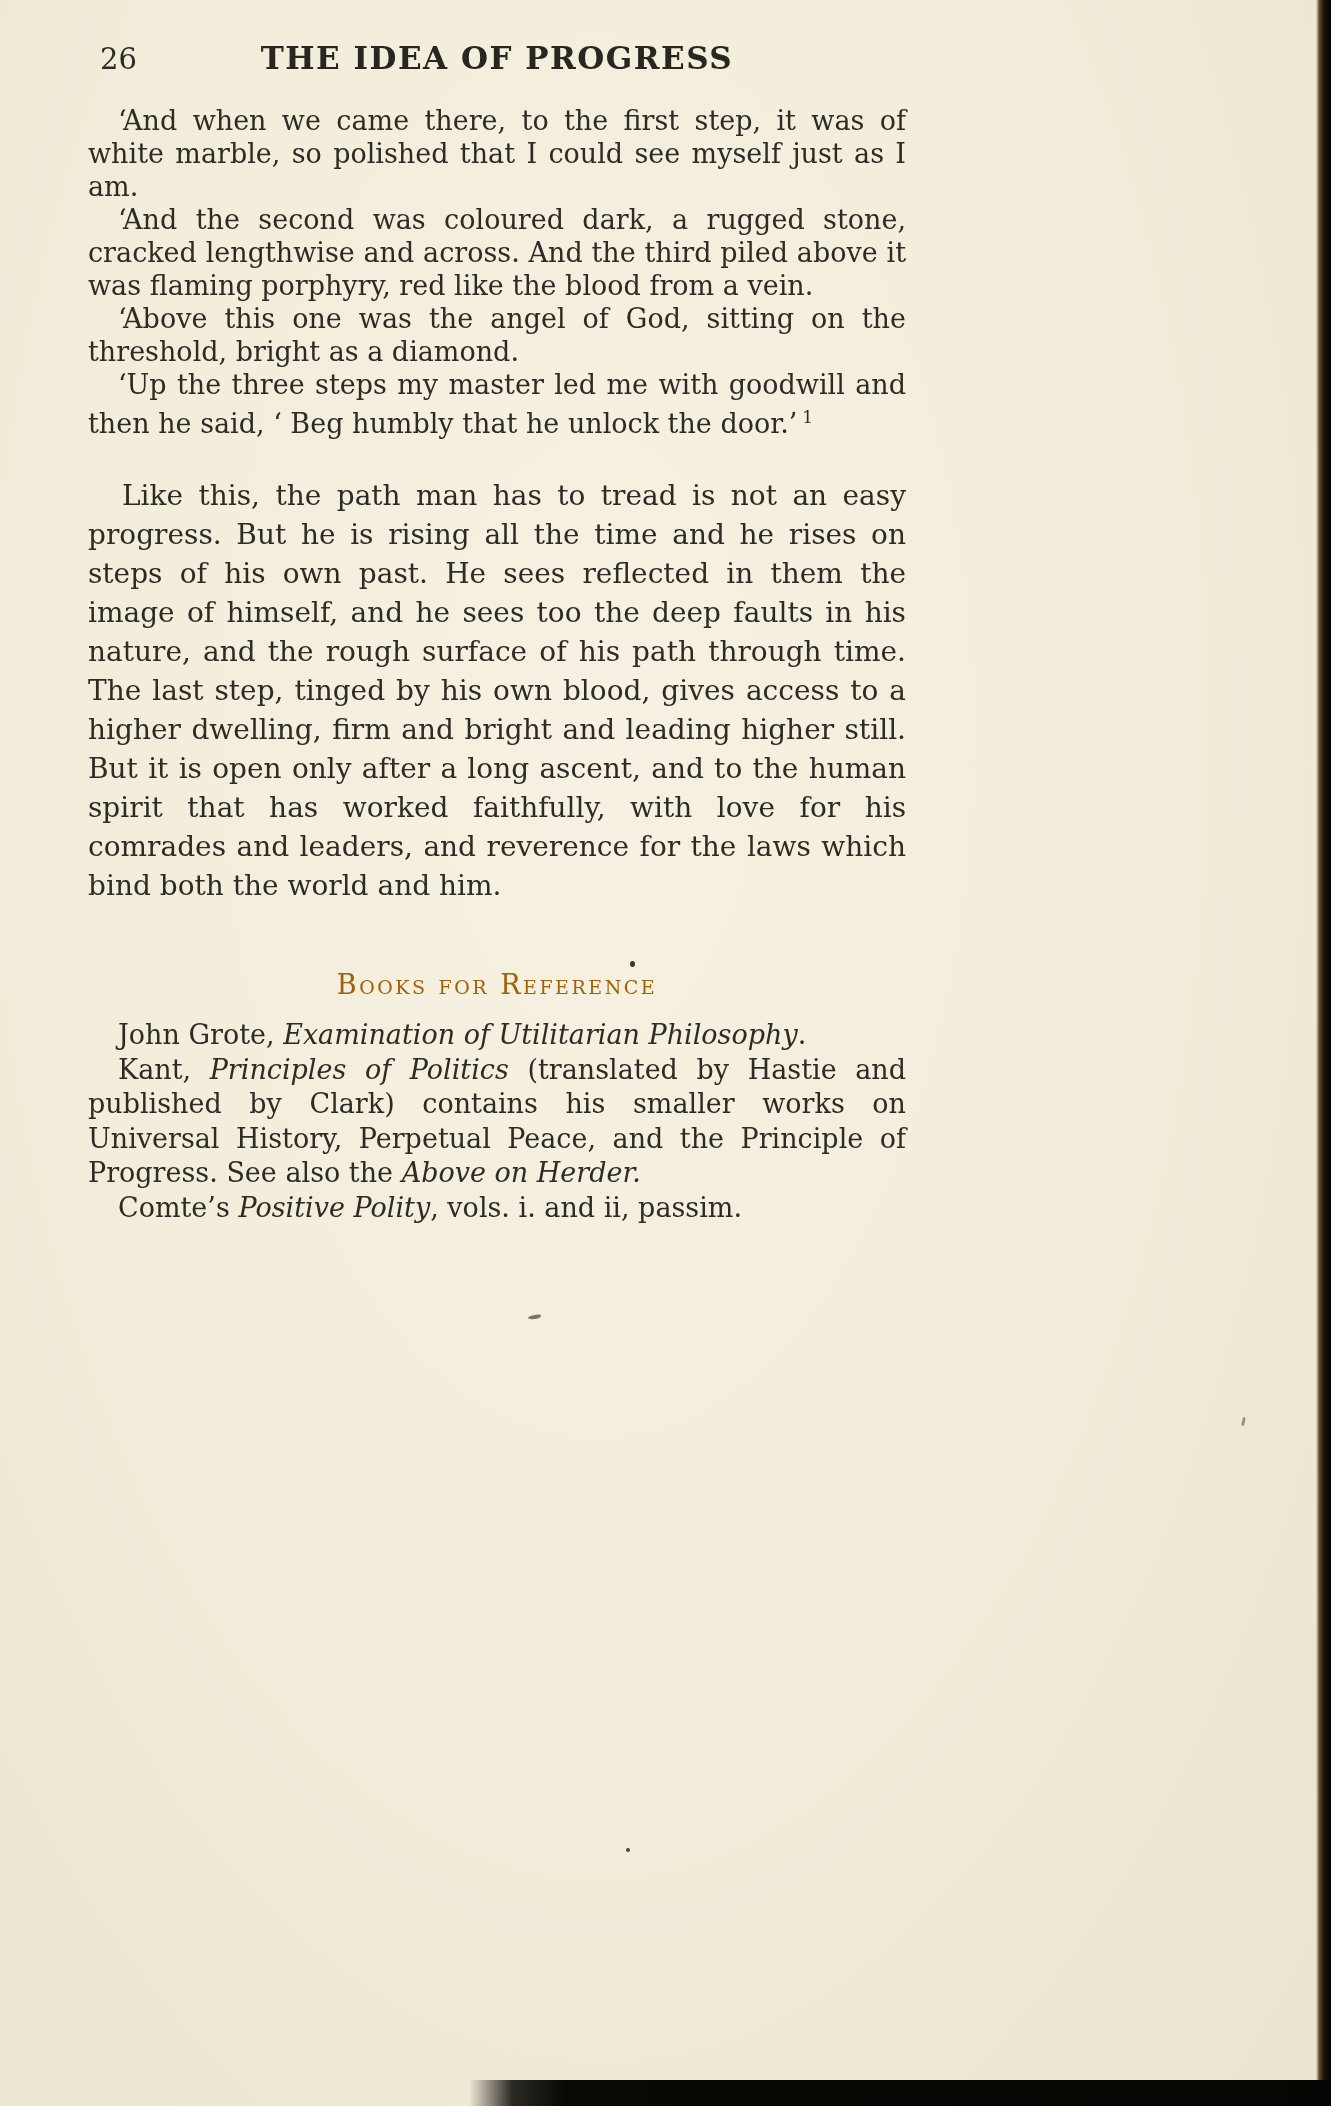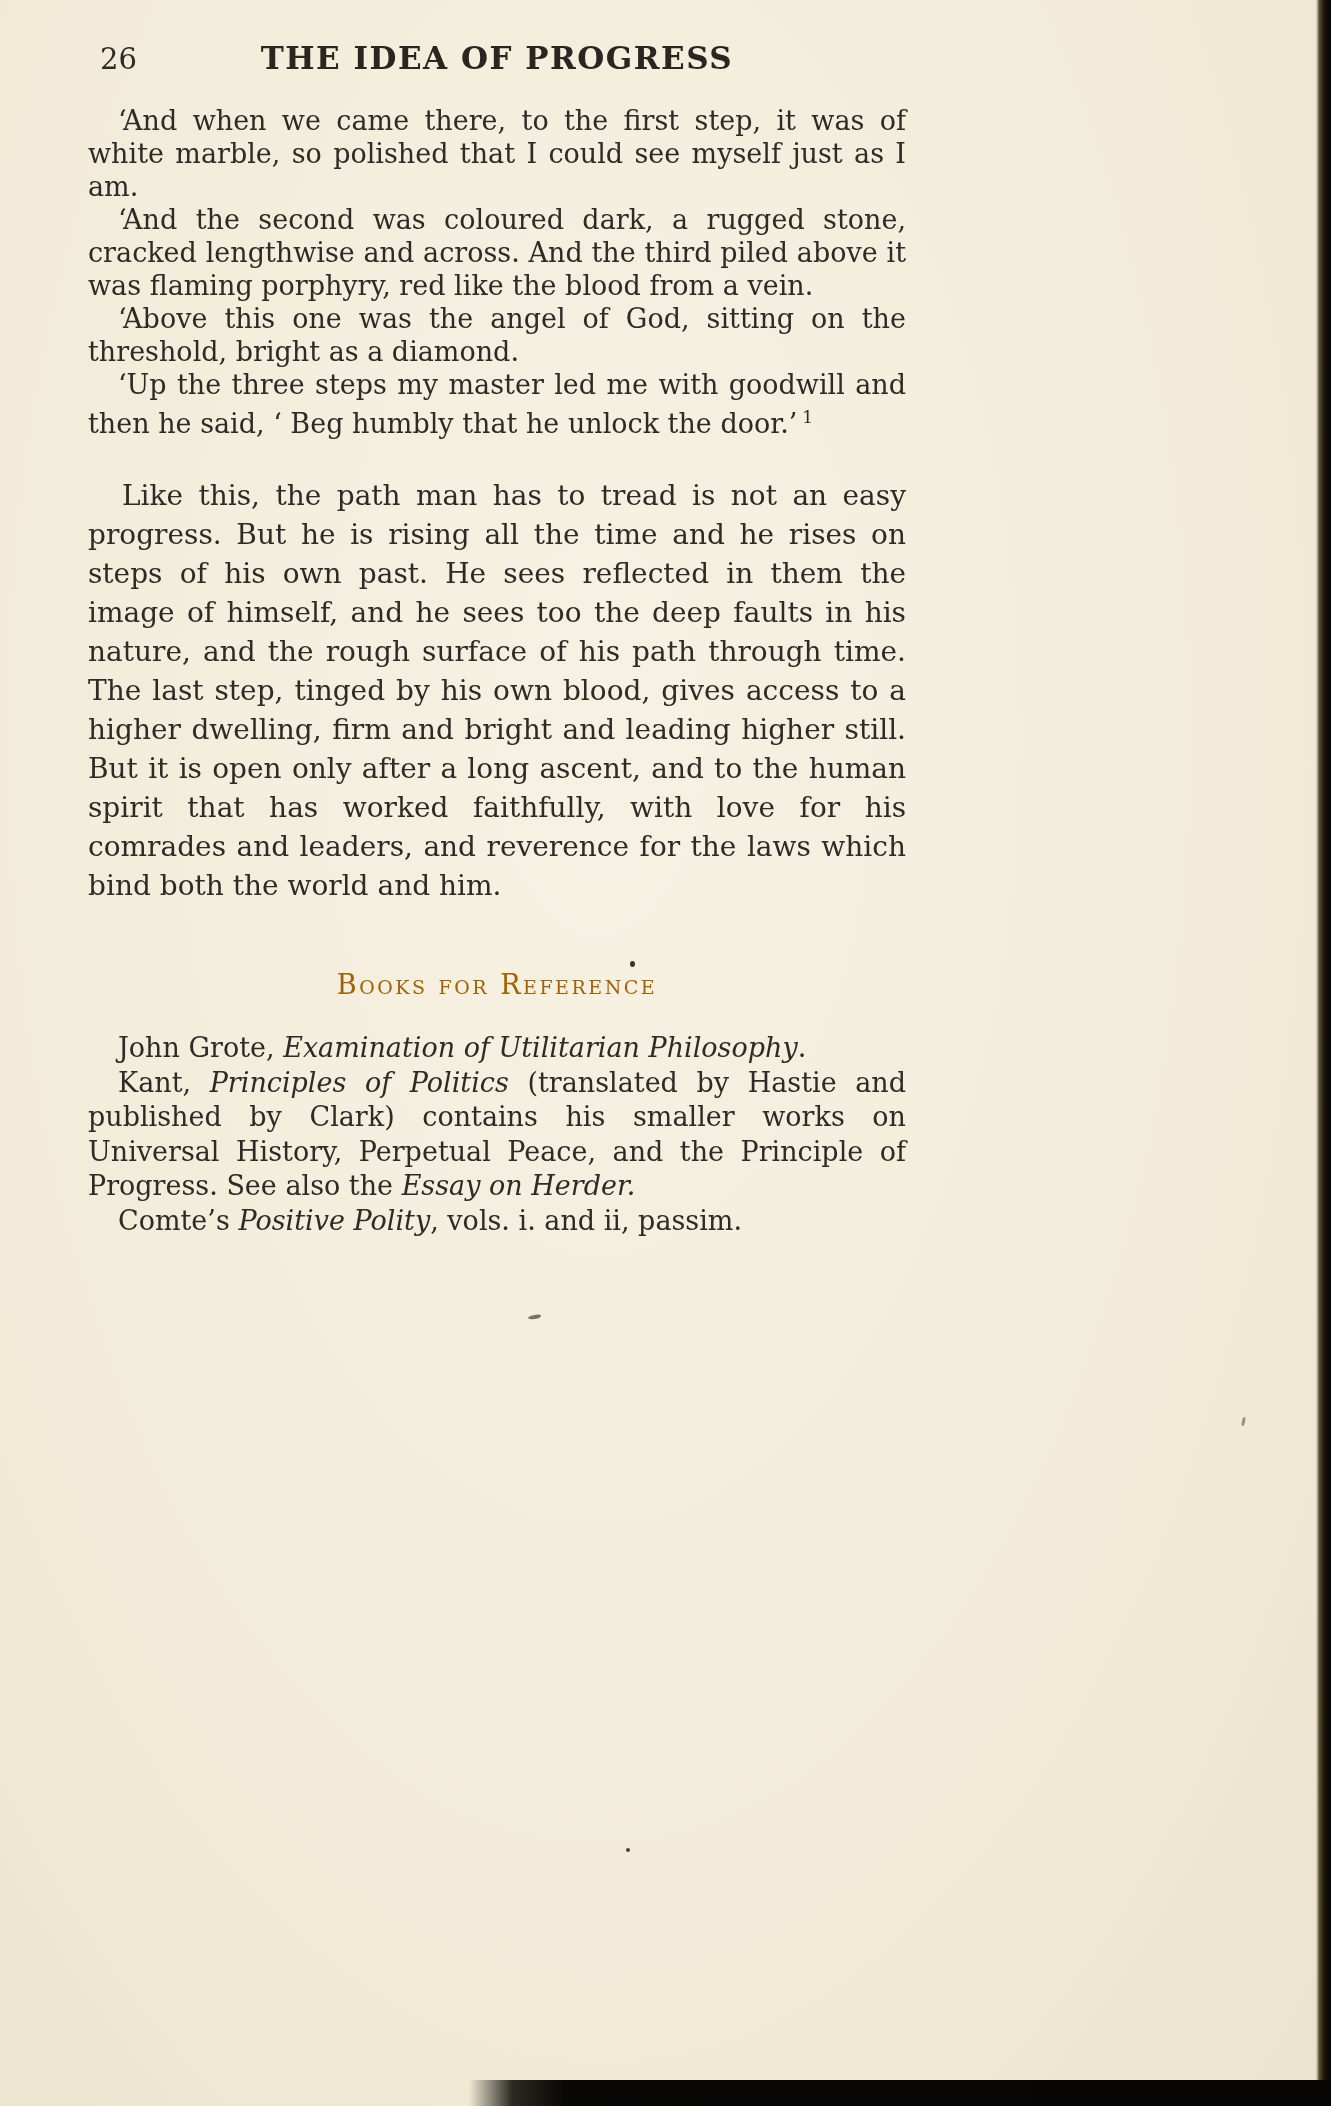--- a/index.html
+++ b/index.html
@@ -82,21 +82,21 @@
   
   .ref-heading {
     margin: 64px 0 0 0;
     text-align: center;
     font-size: 27px;
     font-weight: 400;
     font-variant: small-caps;
     letter-spacing: 2.5px;
     color: #a16207;
   }
-  .refs { margin-top: 31px; }
+  .refs { margin-top: 18px; }
   .ref {
     margin: 0;
     font-size: 27px;
     line-height: 34.5px;
     text-indent: 30px;
     text-align: justify;
   }
 
   
   .scan-edge-right {
@@ -144,21 +144,21 @@
 
   <section class="main-text">
     <p class="body-para">Like this, the path man has to tread is not an easy progress. But he is rising all the time and he rises on steps of his own past. He sees reflected in them the image of himself, and he sees too the deep faults in his nature, and the rough surface of his path through time. The last step, tinged by his own blood, gives access to a higher dwelling, firm and bright and leading higher still. But it is open only after a long ascent, and to the human spirit that has worked faithfully, with love for his comrades and leaders, and reverence for the laws which bind both the world and him.</p>
   </section>
 
 
   <h2 class="ref-heading">Books for Reference</h2>
 
   <section class="refs">
     <p class="ref"><span>John Grote, </span><i>Examination of Utilitarian Philosophy</i><span>.</span></p>
-    <p class="ref"><span>Kant, </span><i>Principles of Politics</i><span> (translated by Hastie and published by Clark) contains his smaller works on Universal History, Perpetual Peace, and the Principle of Progress. See also the </span><i>Essay on Herder.</i></p>
+    <p class="ref"><span>Kant, </span><i>Principles of Politics</i><span> (translated by Hastie and published by Clark) contains his smaller works on Universal History, Perpetual Peace, and the Principle of Progress. See also the </span><i>Above on Herder.</i></p>
     <p class="ref"><span>Comte’s </span><i>Positive Polity</i><span>, vols. i. and ii, passim.</span></p>
   </section>
 
 </div>
 
 <div class="speck speck-1"></div>
 <div class="speck speck-2"></div>
 <div class="speck speck-3"></div>
 <div class="speck speck-4"></div>
 

